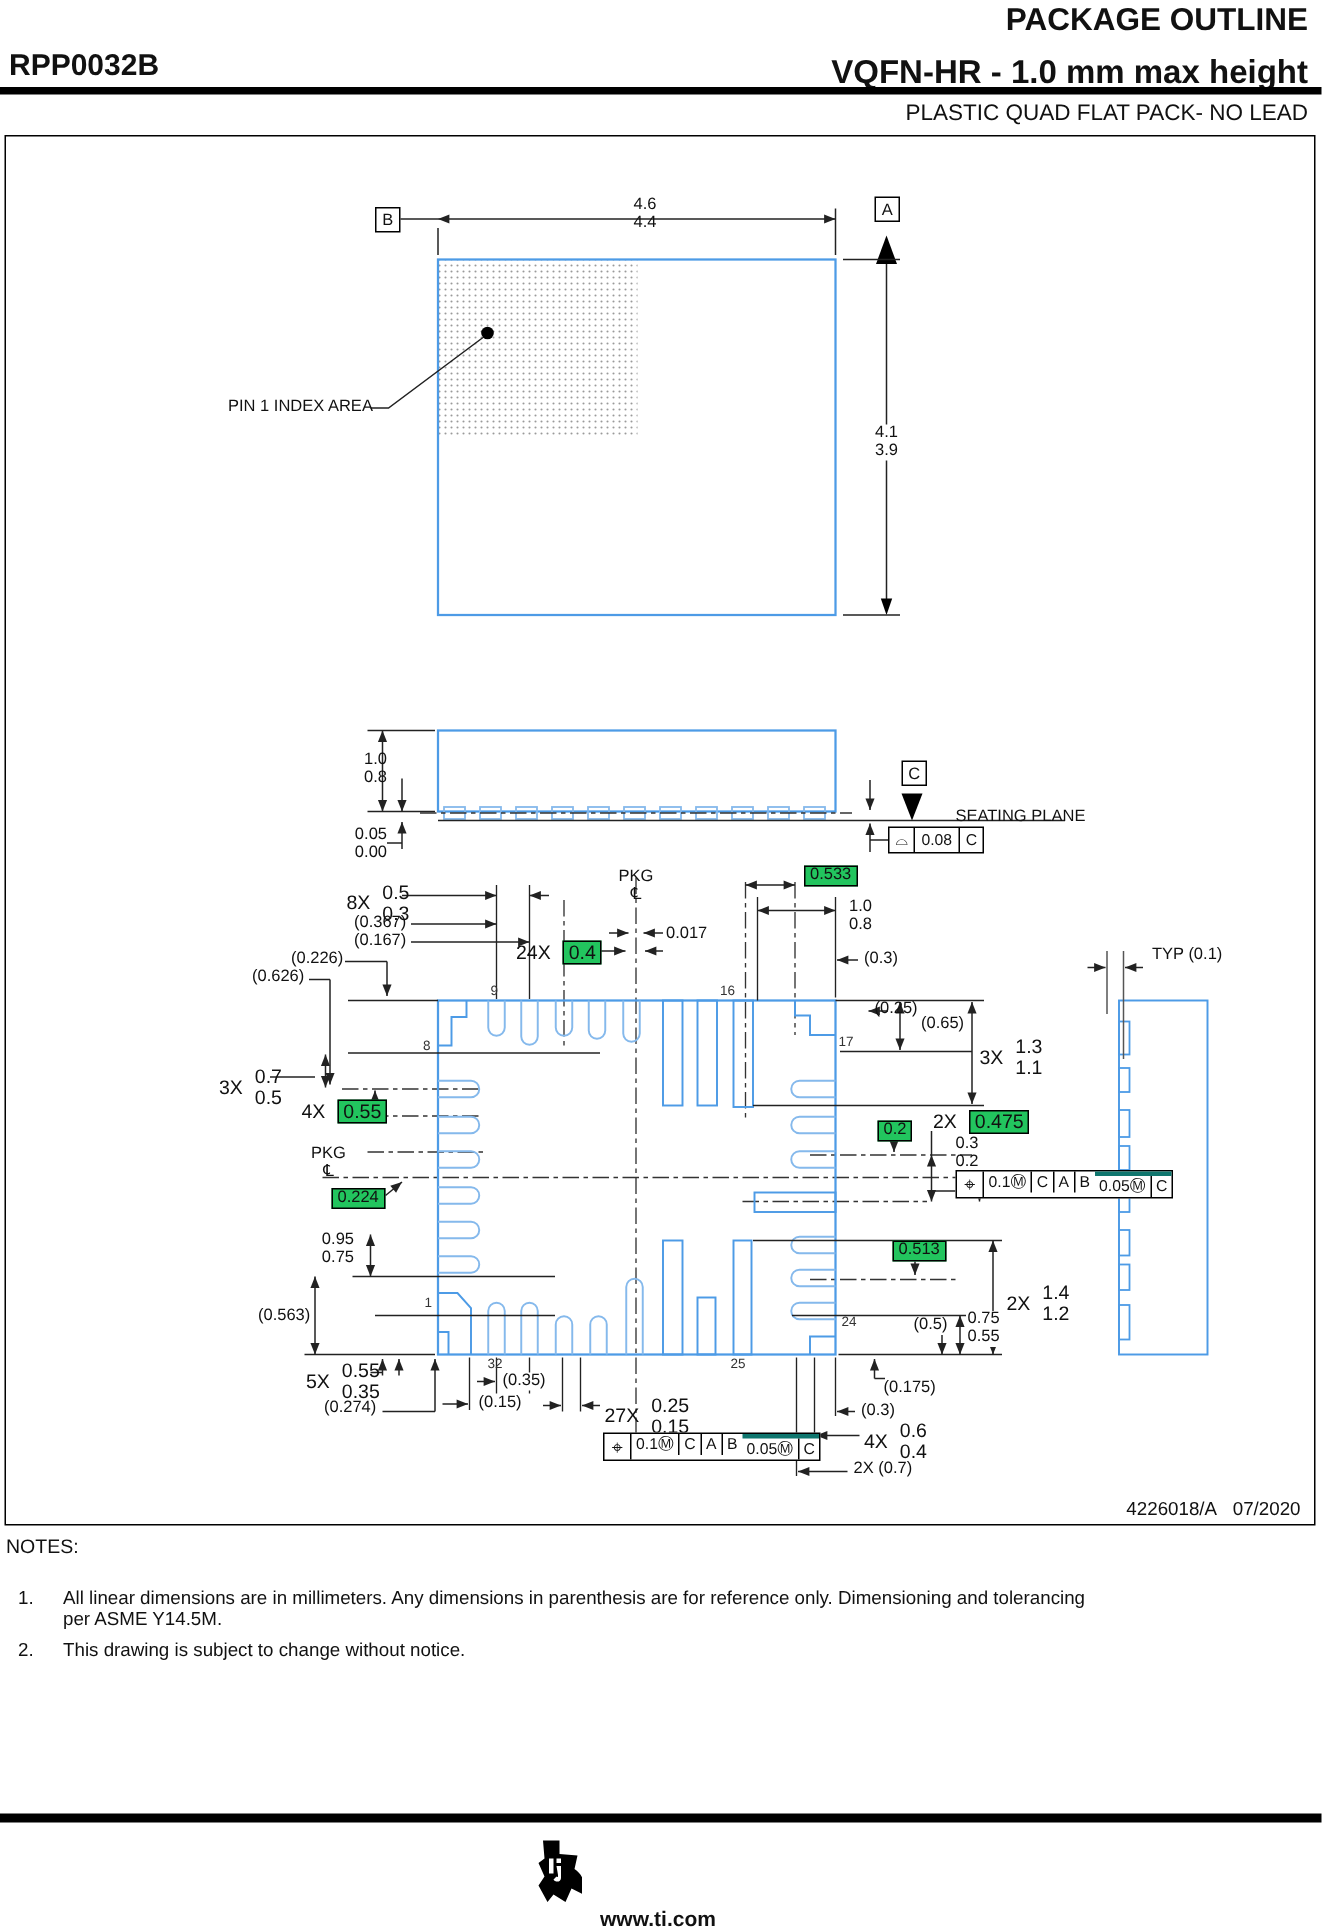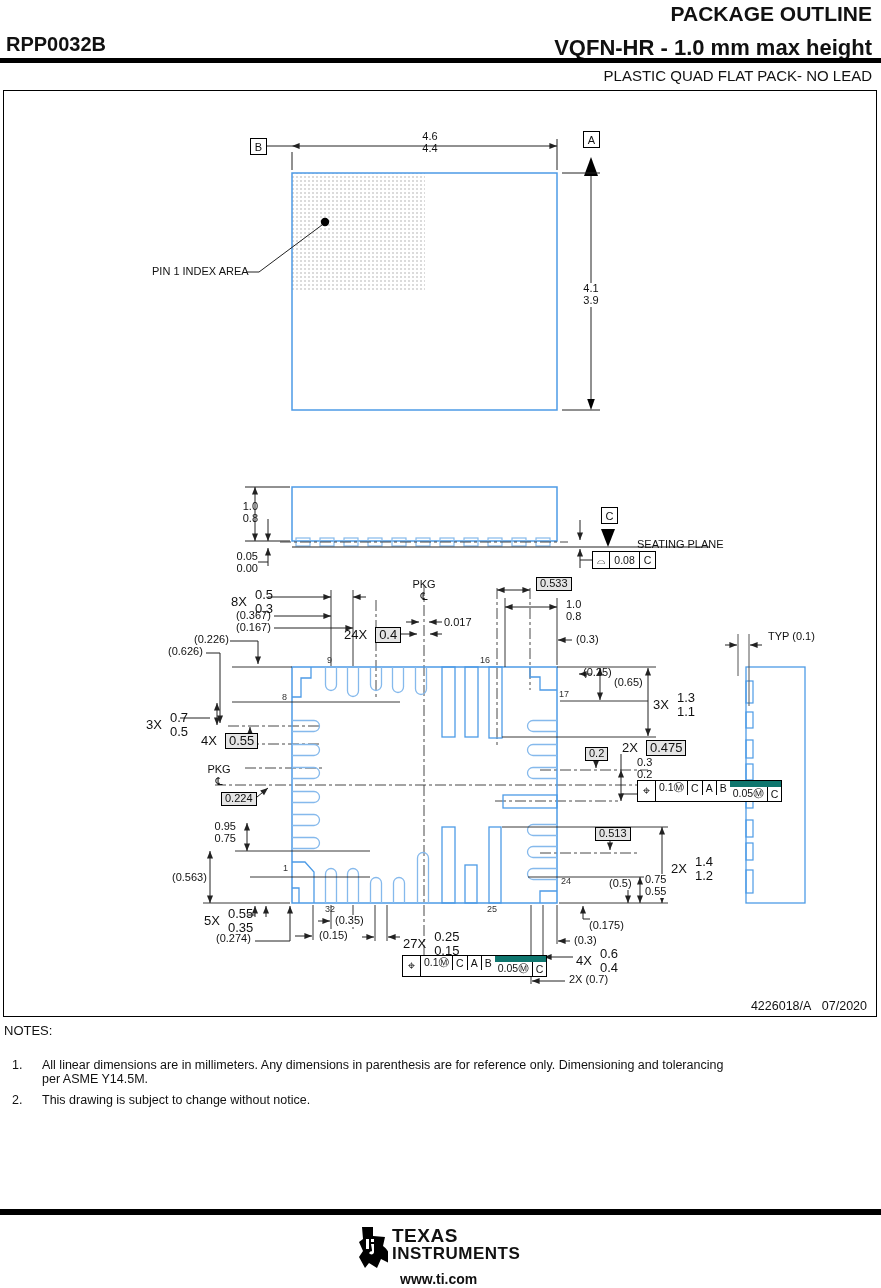--- a/index.html
+++ b/index.html
@@ -18,29 +18,29 @@
   
   #frame{top:90px;left:3px;width:872px;height:925px;border:1.5px solid #000;}
   
   .dim{position:absolute;font-size:11px;line-height:1.08;white-space:pre;color:#111;}
   .ctr{transform:translateX(-50%);text-align:center;}
   .rgt{text-align:right;}
   .wbg{background:#fff;padding:0 1px;}
   .pin{position:absolute;font-size:9px;color:#333;}
   .pdim{position:absolute;display:flex;align-items:center;gap:8px;font-size:13px;line-height:1.08;}
   .stack{white-space:pre;text-align:center;line-height:1.05;}
-  .box{border:1px solid #000;padding:0 3px;background:#e5e5e5;display:inline-block;}
+  .box{border:1px solid #000;padding:0 3px;background:#22c55e;display:inline-block;}
   .datum{position:absolute;width:15px;height:15px;border:1.2px solid #000;font-size:11px;
          display:flex;align-items:center;justify-content:center;background:#fff;}
   
   .fcf{position:absolute;display:flex;border:1px solid #000;background:#fff;font-size:10.5px;}
   .fcf .sym{width:17px;display:flex;align-items:center;justify-content:center;border-right:1px solid #000;font-size:13px;}
   .fcf .rows{display:flex;flex-direction:row;}
   .fcf .row{display:flex;height:14px;}
-  .fcf .row + .row{border-top:6px solid #0f766e;}
+  .fcf .row + .row{border-top:3px solid #0f766e;}
   .fcf .cell{display:flex;align-items:center;justify-content:center;padding:0 3px;border-right:1px solid #000;}
   .fcf .cell:last-child{border-right:none;}
   .fcf1r{display:flex;position:absolute;border:1px solid #000;background:#fff;font-size:10.5px;height:16px;}
   .fcf1r .cell{display:flex;align-items:center;justify-content:center;padding:0 4px;border-right:1px solid #000;}
   .fcf1r .cell:last-child{border-right:none;}
   
   #notes-h{top:1023px;left:4px;font-size:13px;}
   .note{position:absolute;left:12px;font-size:12.5px;display:flex;}
   .note .n{width:30px;}
   .note .t{width:790px;white-space:pre-line;}
@@ -456,18 +456,14 @@
   <span class="n">2.</span>
   <span class="t">This drawing is subject to change without notice.</span>
 </div>
 
 <div class="abs" id="ft-bar"></div>
 <div class="abs" id="logo">
   <svg width="36" height="46" viewBox="0 0 36 46">
     <path fill="#000" d="M10,1 h11 v9 l12,1 -2,9 c6,4 8,11 6,17 l-8,-4 -4,9 -8,-5 -4,5 -6,-11 4,-6 -4,-9 4,-3 z"></path>
     <path fill="#fff" d="M14,13 h3 v10 h-3 z M19,13 h3 v3 h-3 z M19,18 h3 v8 c0,3 -4,3 -5,1 l2,-2 c1,1 1,0 1,-1 z"></path>
   </svg>
-  <span id="logo-words">
-    <div id="lg1">TEXAS</div>
-    <div id="lg2">INSTRUMENTS</div>
-  </span>
 </div>
 <div class="abs" id="ft-url">www.ti.com</div>
 
 </body></html>

